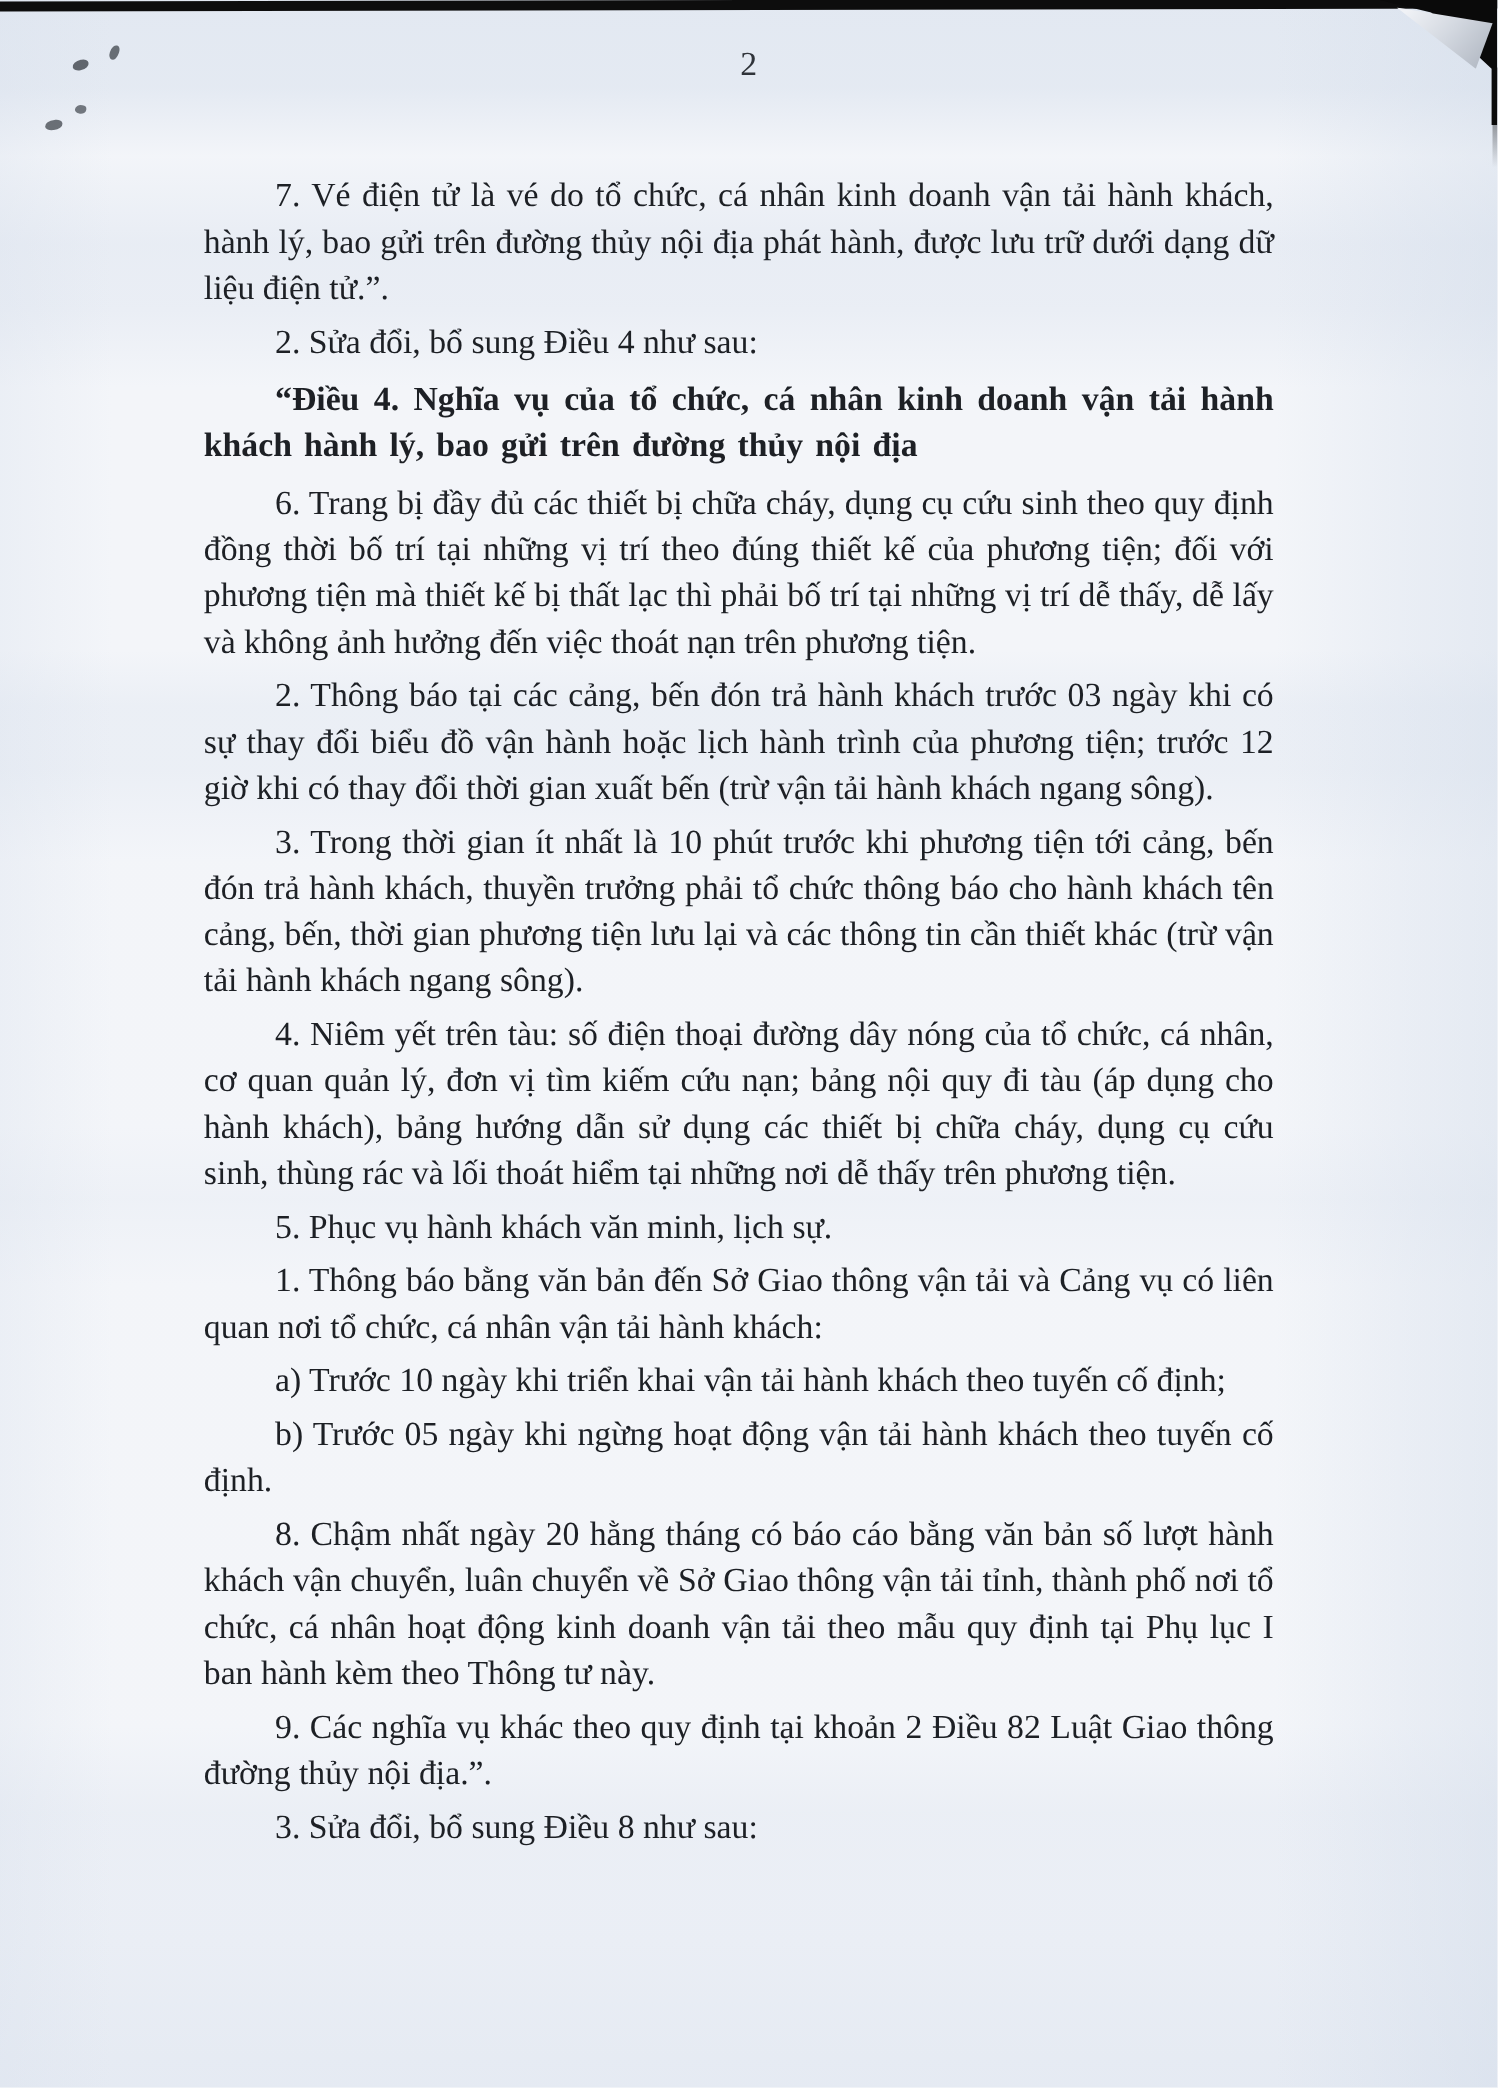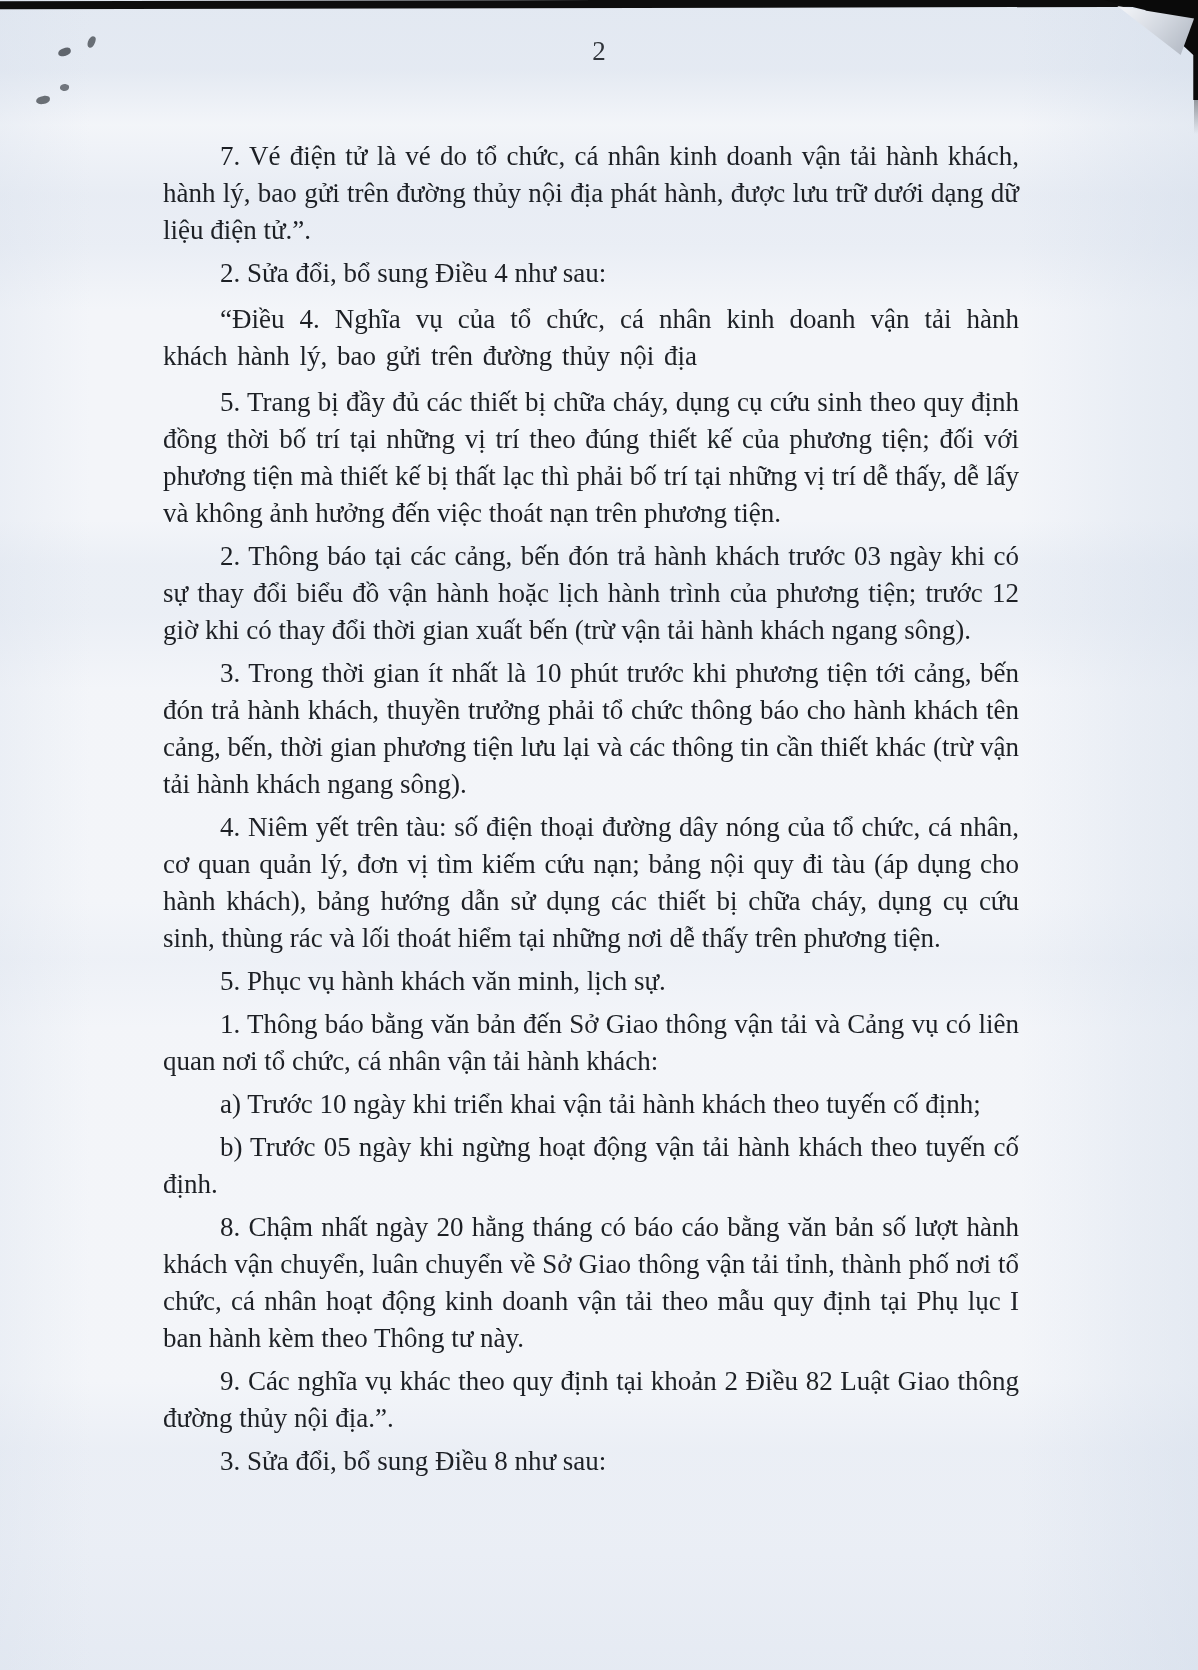--- a/index.html
+++ b/index.html
@@ -109,21 +109,21 @@
     color: #1d2025;
   }
   .para {
     margin: 0 0 6px 0;
     font-size: 27px;
     line-height: 37px;
     text-align: justify;
     text-indent: 57px;
   }
   .para.heading {
-    font-weight: normal;
+    font-weight: bold;
     margin-top: 9px;
     margin-bottom: 9px;
     word-spacing: 3px;
   }
 </style>
 </head>
 <body>
 
 <div class="scan-tint"></div>
 <div class="scan-tint-vert"></div>
@@ -137,21 +137,21 @@
 <div class="speck s2"></div>
 <div class="speck s3"></div>
 <div class="speck s4"></div>
 
 <div class="page-number">2</div>
 
 <div class="content">
     <p class="para body">7. Vé điện tử là vé do tổ chức, cá nhân kinh doanh vận tải hành khách, hành lý, bao gửi trên đường thủy nội địa phát hành, được lưu trữ dưới dạng dữ liệu điện tử.”.</p>
     <p class="para body">2. Sửa đổi, bổ sung Điều 4 như sau:</p>
     <p class="para heading">“Điều 4. Nghĩa vụ của tổ chức, cá nhân kinh doanh vận tải hành khách hành lý, bao gửi trên đường thủy nội địa</p>
-    <p class="para body">5. Trang bị đầy đủ các thiết bị chữa cháy, dụng cụ cứu sinh theo quy định đồng thời bố trí tại những vị trí theo đúng thiết kế của phương tiện; đối với phương tiện mà thiết kế bị thất lạc thì phải bố trí tại những vị trí dễ thấy, dễ lấy và không ảnh hưởng đến việc thoát nạn trên phương tiện.</p>
+    <p class="para body">6. Trang bị đầy đủ các thiết bị chữa cháy, dụng cụ cứu sinh theo quy định đồng thời bố trí tại những vị trí theo đúng thiết kế của phương tiện; đối với phương tiện mà thiết kế bị thất lạc thì phải bố trí tại những vị trí dễ thấy, dễ lấy và không ảnh hưởng đến việc thoát nạn trên phương tiện.</p>
     <p class="para body">2. Thông báo tại các cảng, bến đón trả hành khách trước 03 ngày khi có sự thay đổi biểu đồ vận hành hoặc lịch hành trình của phương tiện; trước 12 giờ khi có thay đổi thời gian xuất bến (trừ vận tải hành khách ngang sông).</p>
     <p class="para body">3. Trong thời gian ít nhất là 10 phút trước khi phương tiện tới cảng, bến đón trả hành khách, thuyền trưởng phải tổ chức thông báo cho hành khách tên cảng, bến, thời gian phương tiện lưu lại và các thông tin cần thiết khác (trừ vận tải hành khách ngang sông).</p>
     <p class="para body">4. Niêm yết trên tàu: số điện thoại đường dây nóng của tổ chức, cá nhân, cơ quan quản lý, đơn vị tìm kiếm cứu nạn; bảng nội quy đi tàu (áp dụng cho hành khách), bảng hướng dẫn sử dụng các thiết bị chữa cháy, dụng cụ cứu sinh, thùng rác và lối thoát hiểm tại những nơi dễ thấy trên phương tiện.</p>
     <p class="para body">5. Phục vụ hành khách văn minh, lịch sự.</p>
     <p class="para body">1. Thông báo bằng văn bản đến Sở Giao thông vận tải và Cảng vụ có liên quan nơi tổ chức, cá nhân vận tải hành khách:</p>
     <p class="para body">a) Trước 10 ngày khi triển khai vận tải hành khách theo tuyến cố định;</p>
     <p class="para body">b) Trước 05 ngày khi ngừng hoạt động vận tải hành khách theo tuyến cố định.</p>
     <p class="para body">8. Chậm nhất ngày 20 hằng tháng có báo cáo bằng văn bản số lượt hành khách vận chuyển, luân chuyển về Sở Giao thông vận tải tỉnh, thành phố nơi tổ chức, cá nhân hoạt động kinh doanh vận tải theo mẫu quy định tại Phụ lục I ban hành kèm theo Thông tư này.</p>
     <p class="para body">9. Các nghĩa vụ khác theo quy định tại khoản 2 Điều 82 Luật Giao thông đường thủy nội địa.”.</p>
     <p class="para body">3. Sửa đổi, bổ sung Điều 8 như sau:</p>

